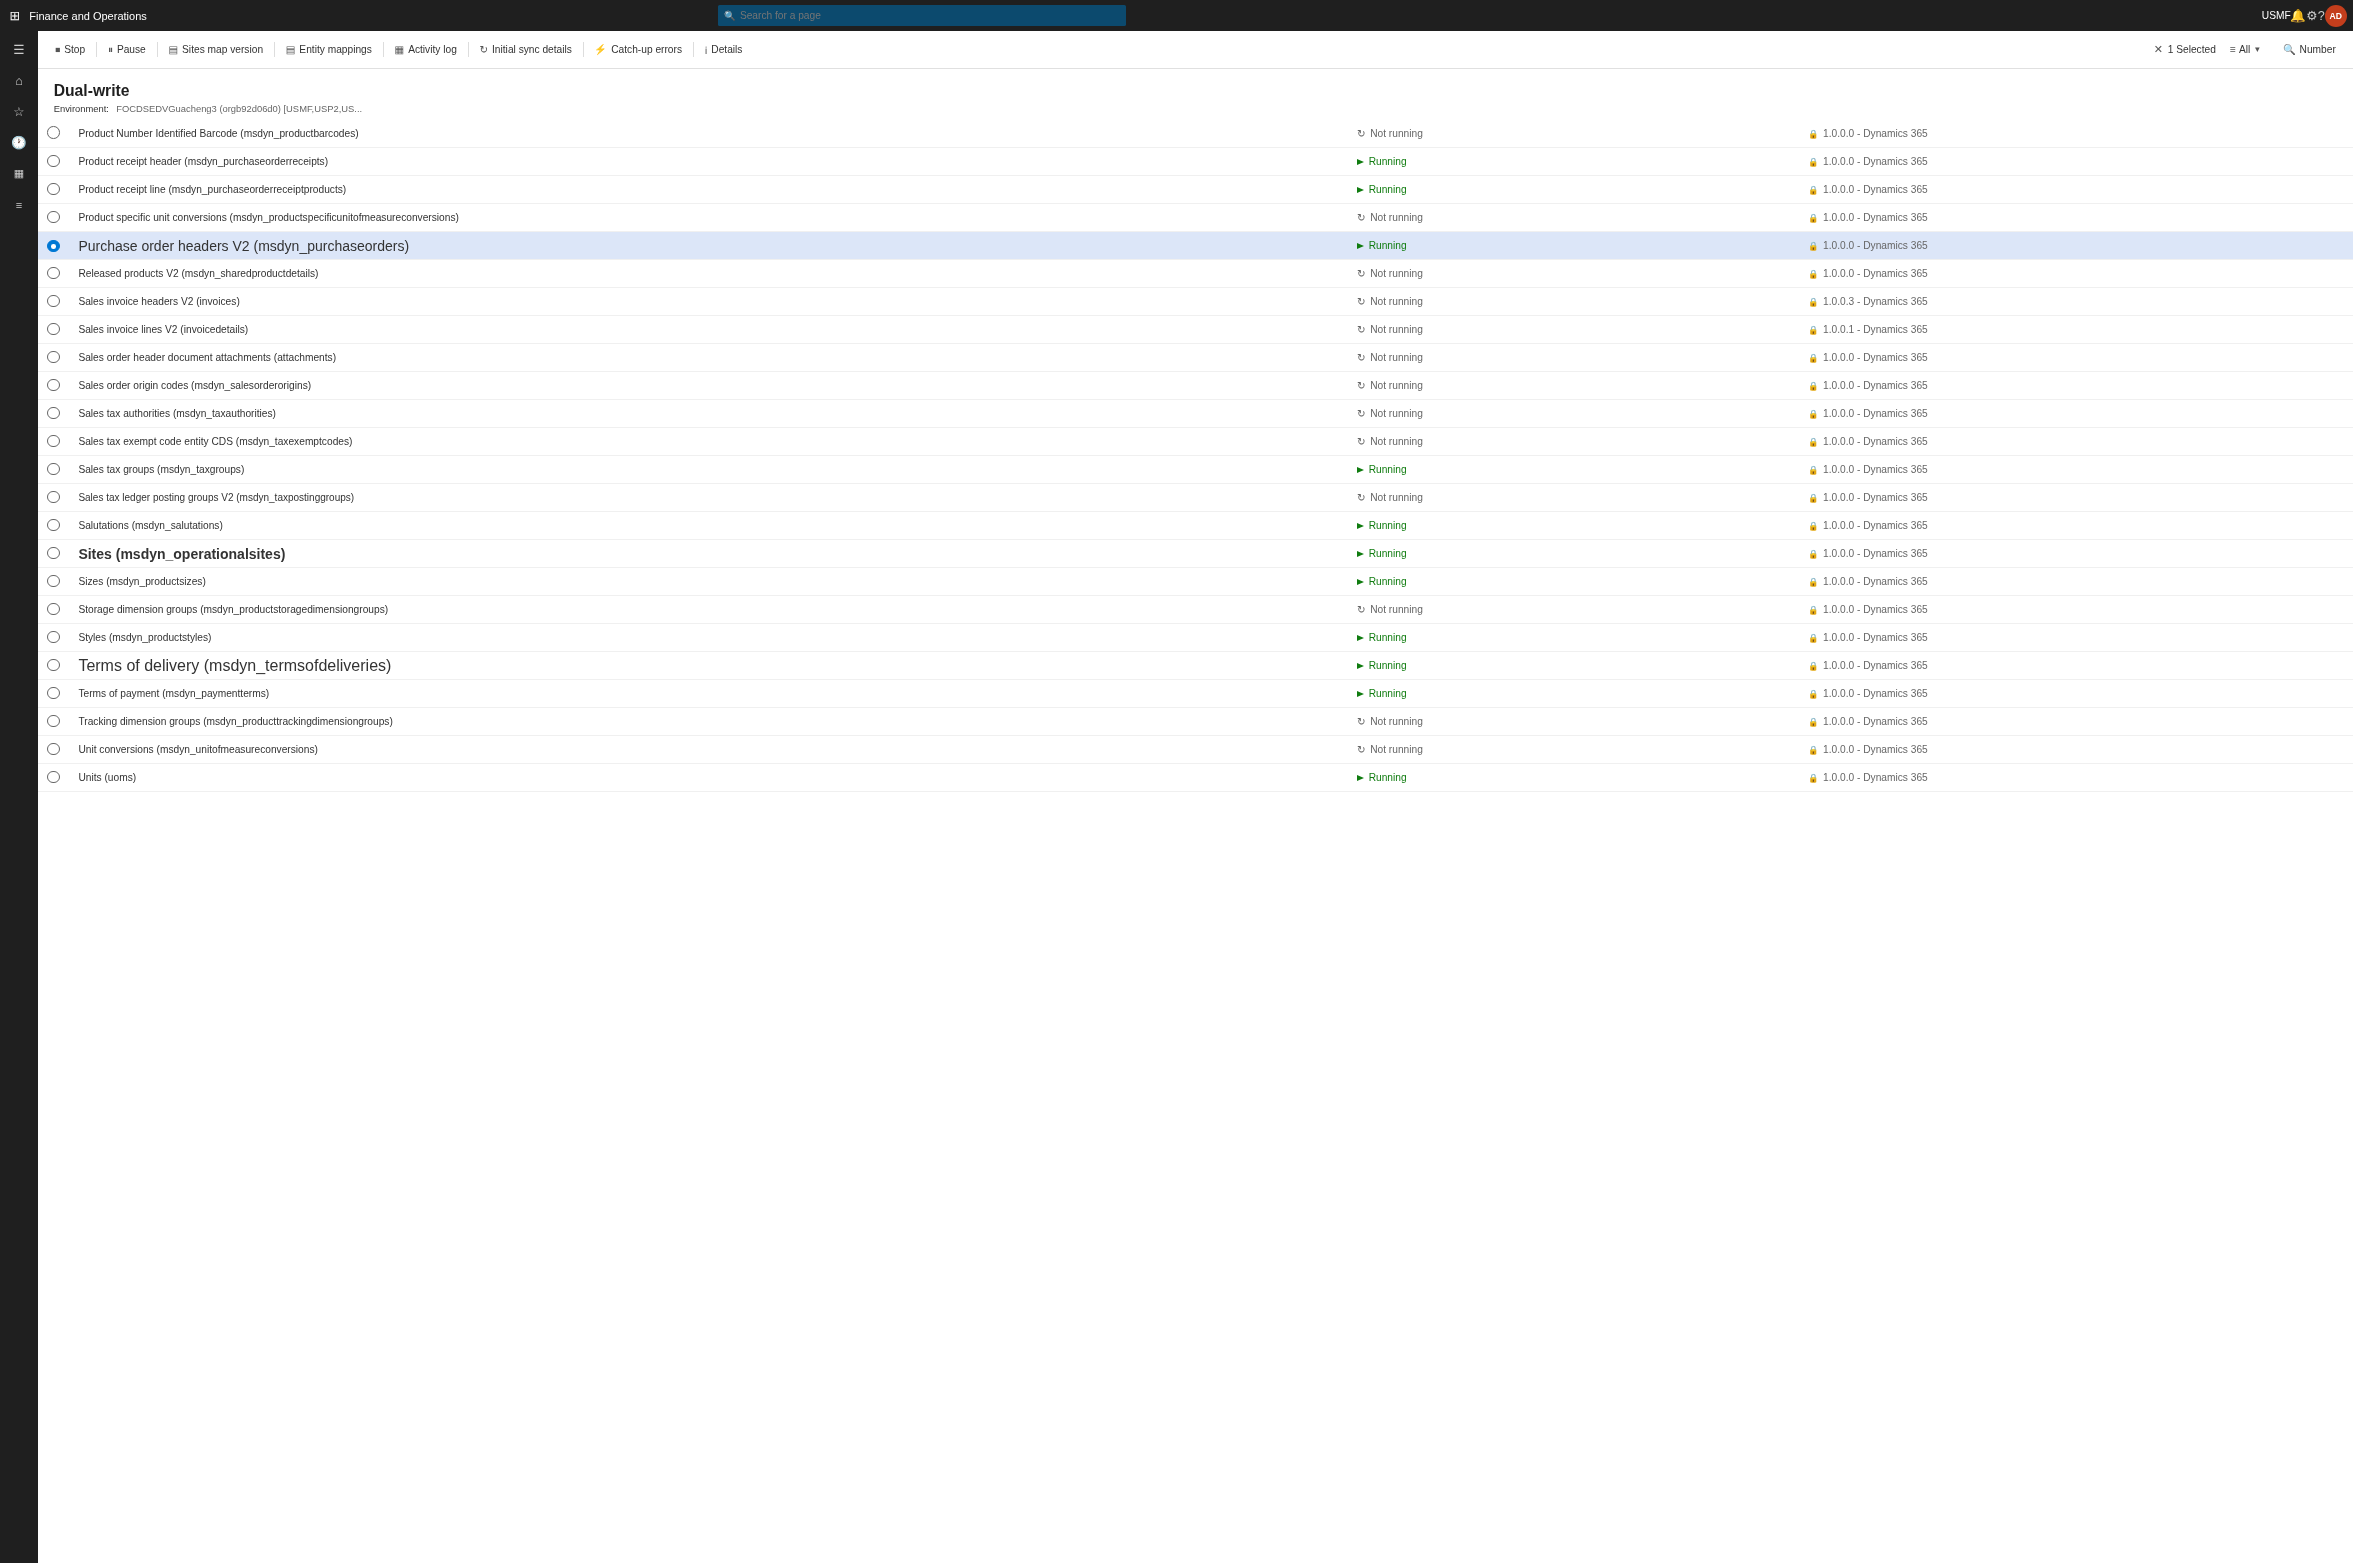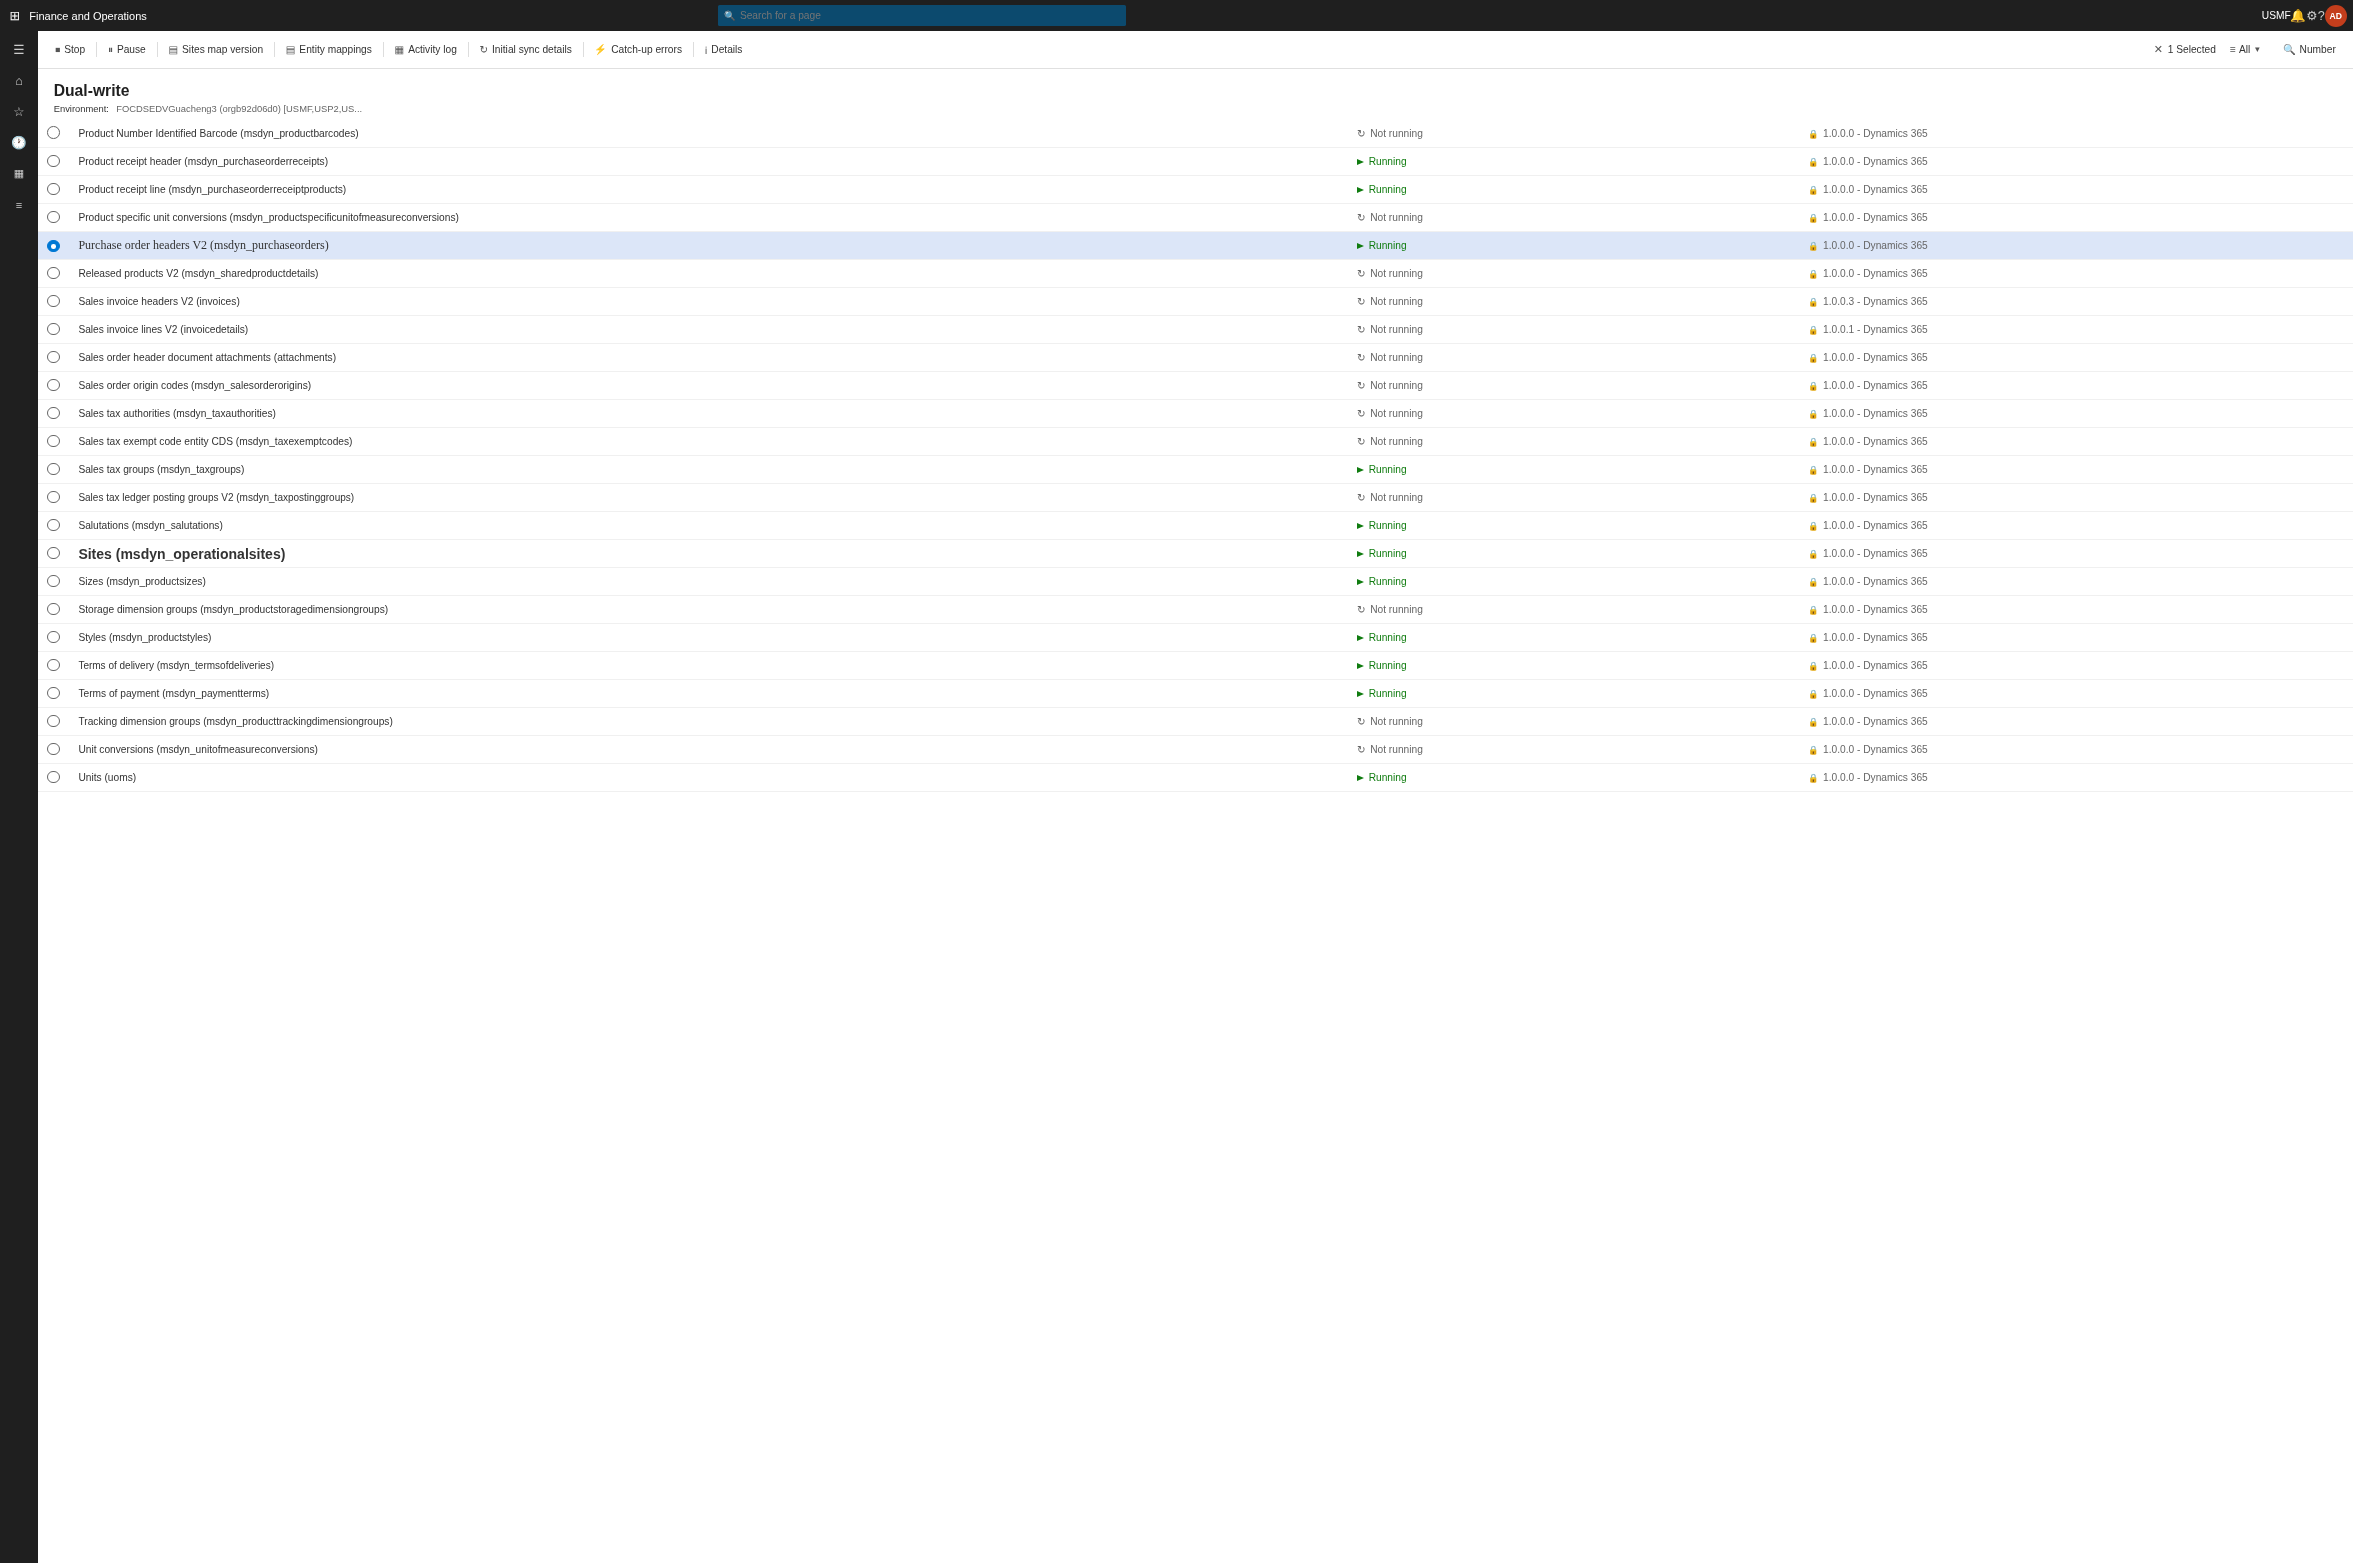--- a/index.html
+++ b/index.html
@@ -165,21 +165,21 @@
               <span style="display:flex;align-items:center;gap:3.9px;color:#666;font-size:10.2px;">
                 <span style="font-size:8.6px;color:#888;">🔒</span>
                 <span>1.0.0.0 - Dynamics 365</span>
               </span>
             </td>
           </tr>
           <tr style="background: rgb(220, 230, 248); border-bottom: 0.8px solid rgb(240, 240, 240); height: 28px;">
             <td style="width: 31px; text-align: center; padding: 0px 6.3px;"><span style="width:12.6px;height:12.6px;border-radius:50%;background:#0078d4;border:1.6px solid #0078d4;display:inline-flex;align-items:center;justify-content:center;cursor:pointer;">
                 <span style="width:4.7px;height:4.7px;border-radius:50%;background:#fff;display:inline-block;"></span>
               </span></td>
-            <td style="padding: 0px 9.4px; vertical-align: middle; min-width: 314px; color: rgb(51, 51, 51); font-size: 12px; font-family: Liberation Serif, serif;">Purchase order headers V2 (msdyn_purchaseorders)</td>
+            <td style="padding: 0px 9.4px; vertical-align: middle; min-width: 314px; color: rgb(51, 51, 51); font-size: 14px;">Purchase order headers V2 (msdyn_purchaseorders)</td>
             <td style="padding: 0px 9.4px; vertical-align: middle; min-width: 141px;">
               <span style="display:flex;align-items:center;gap:4.7px;color:#107c10;font-size:10.2px;">
                 <span style="width:0;height:0;border-top:3.9px solid transparent;border-bottom:3.9px solid transparent;border-left:7px solid #107c10;display:inline-block;"></span>
                 <span>Running</span>
               </span>
             </td>
             <td style="padding: 0px 9.4px; vertical-align: middle; min-width: 173px;">
               <span style="display:flex;align-items:center;gap:3.9px;color:#666;font-size:10.2px;">
                 <span style="font-size:8.6px;color:#888;">🔒</span>
                 <span>1.0.0.0 - Dynamics 365</span>
@@ -405,21 +405,21 @@
             </td>
             <td style="padding: 0px 9.4px; vertical-align: middle; min-width: 173px;">
               <span style="display:flex;align-items:center;gap:3.9px;color:#666;font-size:10.2px;">
                 <span style="font-size:8.6px;color:#888;">🔒</span>
                 <span>1.0.0.0 - Dynamics 365</span>
               </span>
             </td>
           </tr>
           <tr style="border-bottom: 0.8px solid rgb(240, 240, 240); height: 28px;">
             <td style="width: 31px; text-align: center; padding: 0px 6.3px;"><span style="width:12.6px;height:12.6px;border-radius:50%;border:1.2px solid #666;display:inline-block;cursor:pointer;"></span></td>
-            <td style="padding: 0px 9.4px; vertical-align: middle; min-width: 314px; color: rgb(51, 51, 51); font-size: 10px;">Terms of delivery (msdyn_termsofdeliveries)</td>
+            <td style="padding: 0px 9.4px; vertical-align: middle; min-width: 314px; color: rgb(51, 51, 51); font-size: 16px;">Terms of delivery (msdyn_termsofdeliveries)</td>
             <td style="padding: 0px 9.4px; vertical-align: middle; min-width: 141px;">
               <span style="display:flex;align-items:center;gap:4.7px;color:#107c10;font-size:10.2px;">
                 <span style="width:0;height:0;border-top:3.9px solid transparent;border-bottom:3.9px solid transparent;border-left:7px solid #107c10;display:inline-block;"></span>
                 <span>Running</span>
               </span>
             </td>
             <td style="padding: 0px 9.4px; vertical-align: middle; min-width: 173px;">
               <span style="display:flex;align-items:center;gap:3.9px;color:#666;font-size:10.2px;">
                 <span style="font-size:8.6px;color:#888;">🔒</span>
                 <span>1.0.0.0 - Dynamics 365</span>

